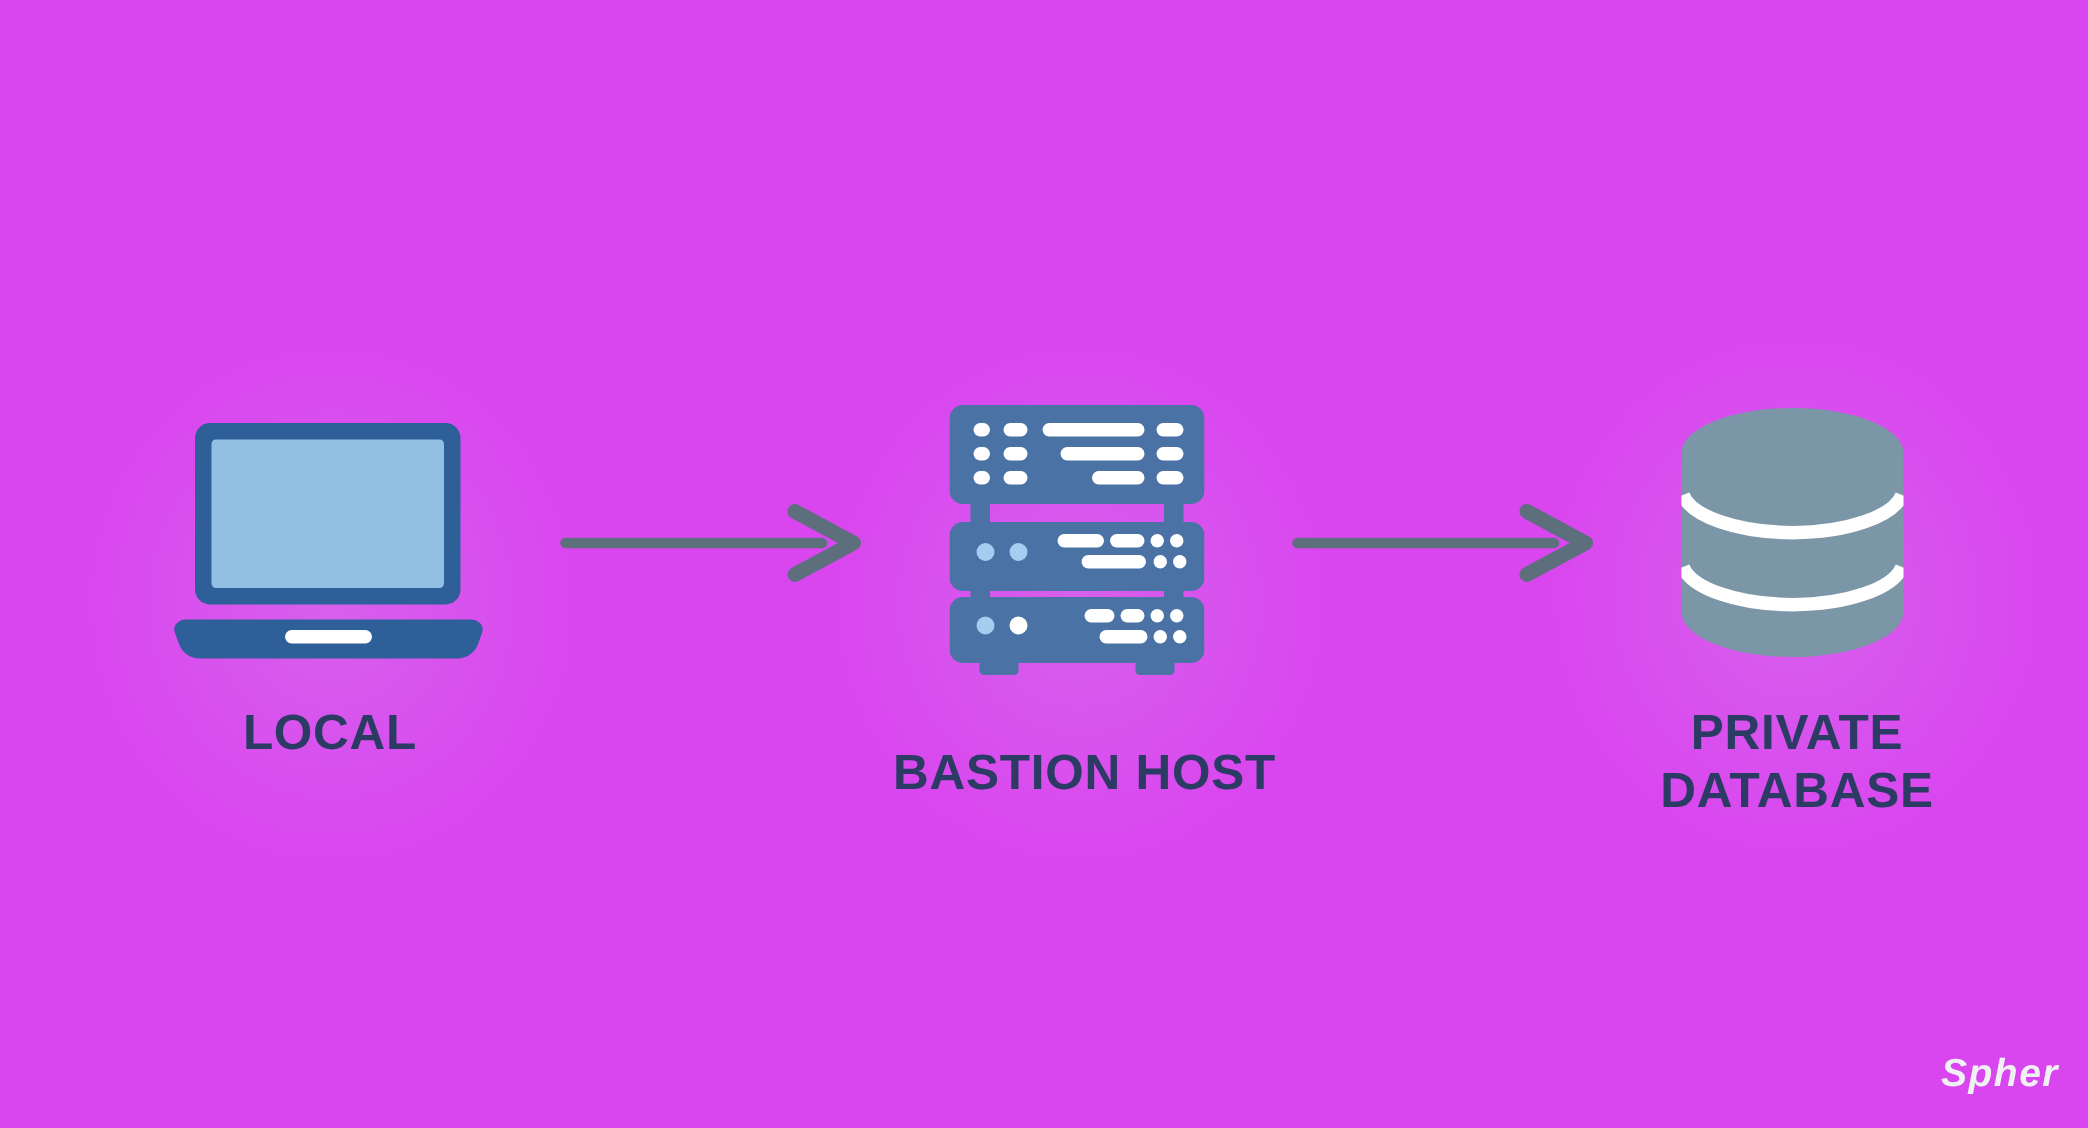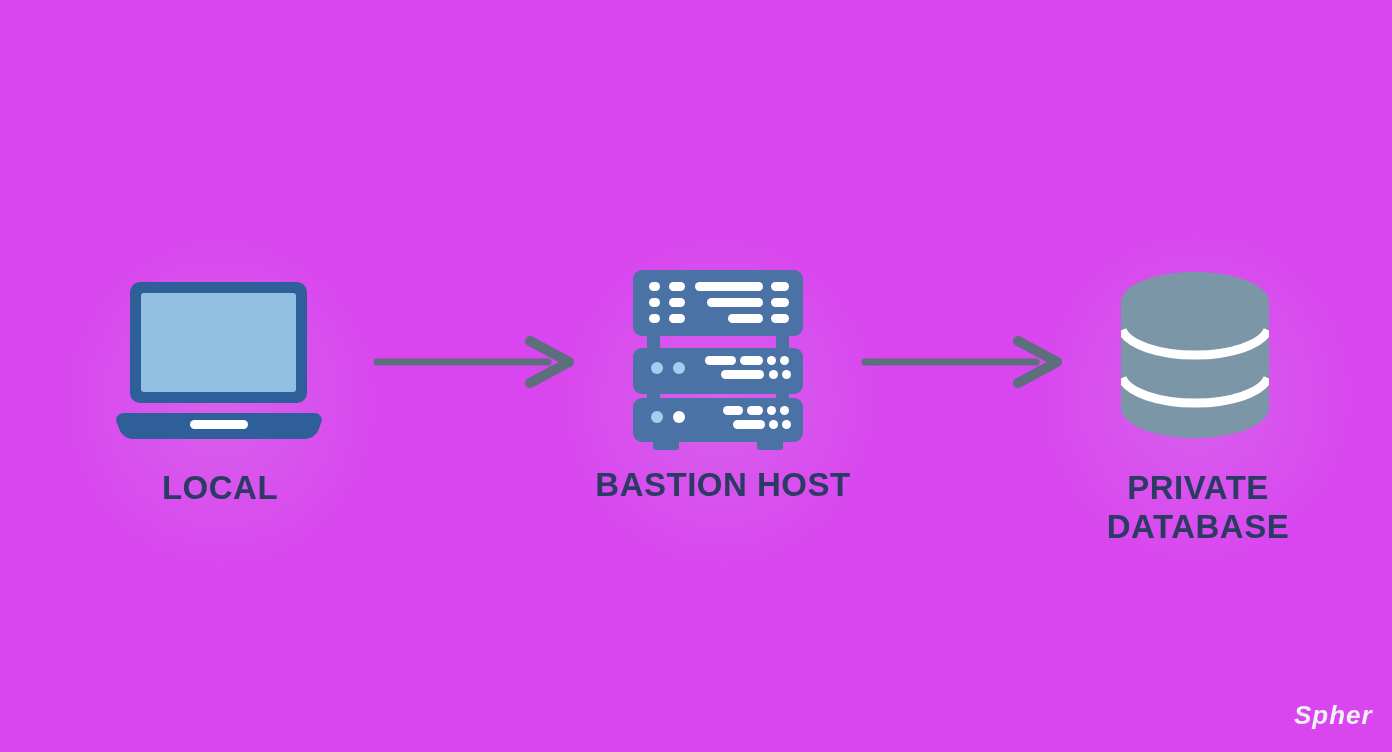--- a/index.html
+++ b/index.html
@@ -124,21 +124,21 @@
         <rect x="114" y="136" width="16" height="9" rx="4.5"></rect>
         <rect x="134" y="136" width="9" height="9" rx="4.5"></rect>
         <rect x="147" y="136" width="9" height="9" rx="4.5"></rect>
         <rect x="100" y="150" width="32" height="9" rx="4.5"></rect>
         <rect x="136" y="150" width="9" height="9" rx="4.5"></rect>
         <rect x="149" y="150" width="9" height="9" rx="4.5"></rect>
       </g>
     </g>
   </svg>
 
-  <div class="node-label" style="left:571px; top:465px; width:304px;text-align:center;">
+  <div class="node-label" style="left:571px; top:495px; width:304px;text-align:center;">
     <div>BASTION HOST</div>
   </div>
 
   <svg class="abs" style="left:860px; top:334px;" width="206" height="56" viewBox="0 0 206 56" aria-hidden="true">
     <line x1="5" y1="28" x2="176" y2="28" stroke-width="7" stroke-linecap="round" stroke="#5d6f7d"></line>
     <polyline points="158,7 197,28 158,49" fill="none" stroke-width="10" stroke-linecap="round" stroke-linejoin="round" stroke="#5d6f7d"></polyline>
   </svg>
 
   <svg class="abs" style="left:1121px; top:272px;" width="148" height="166" viewBox="0 0 148 166" aria-hidden="true">
     <g fill="#7b96a7">

